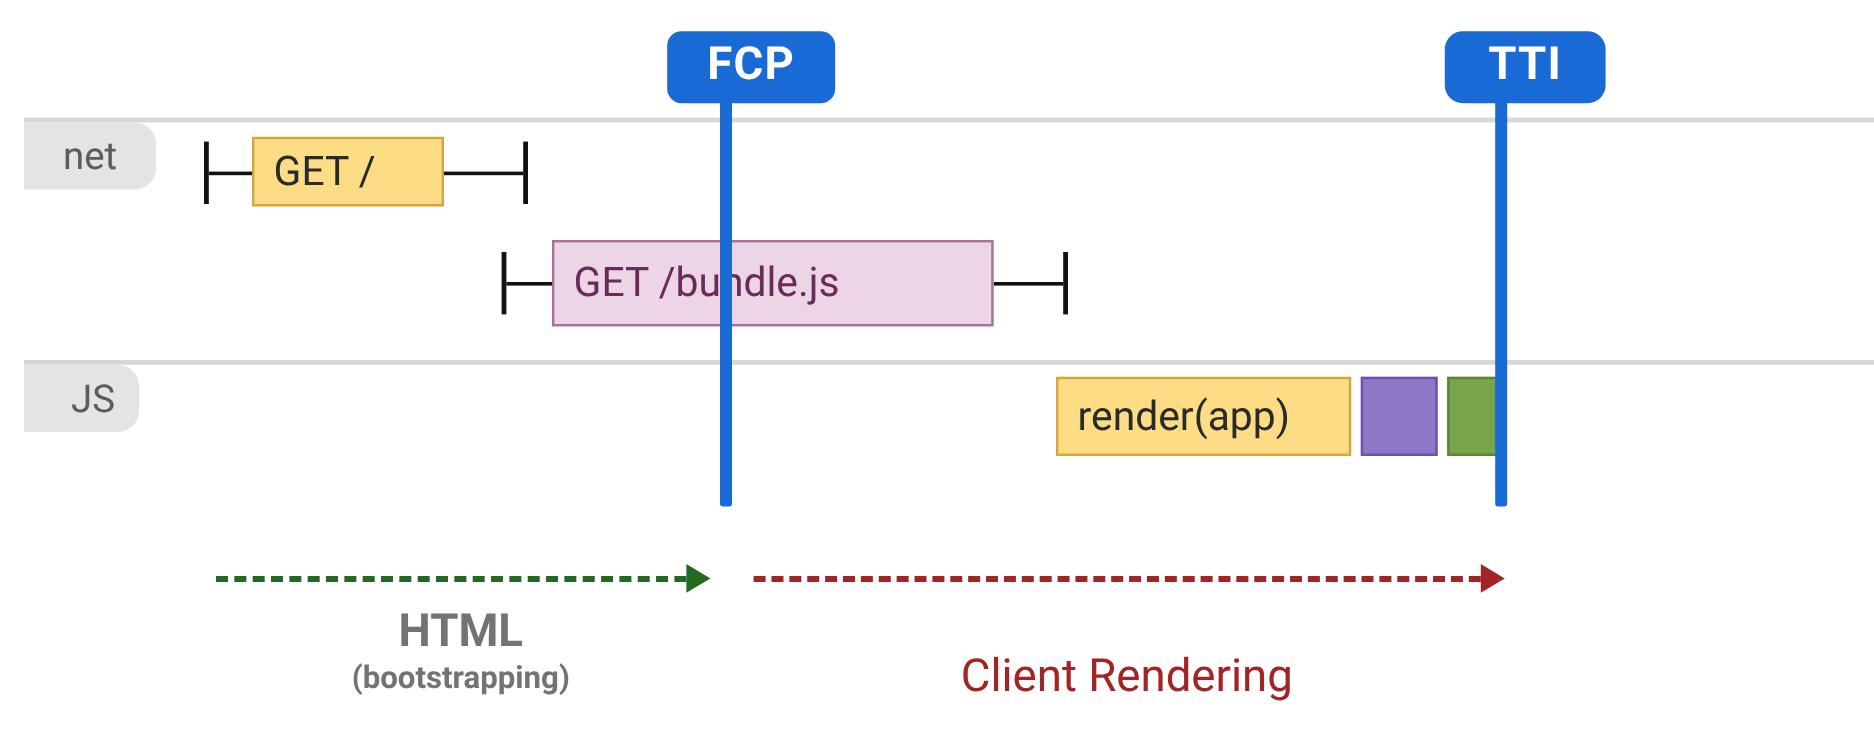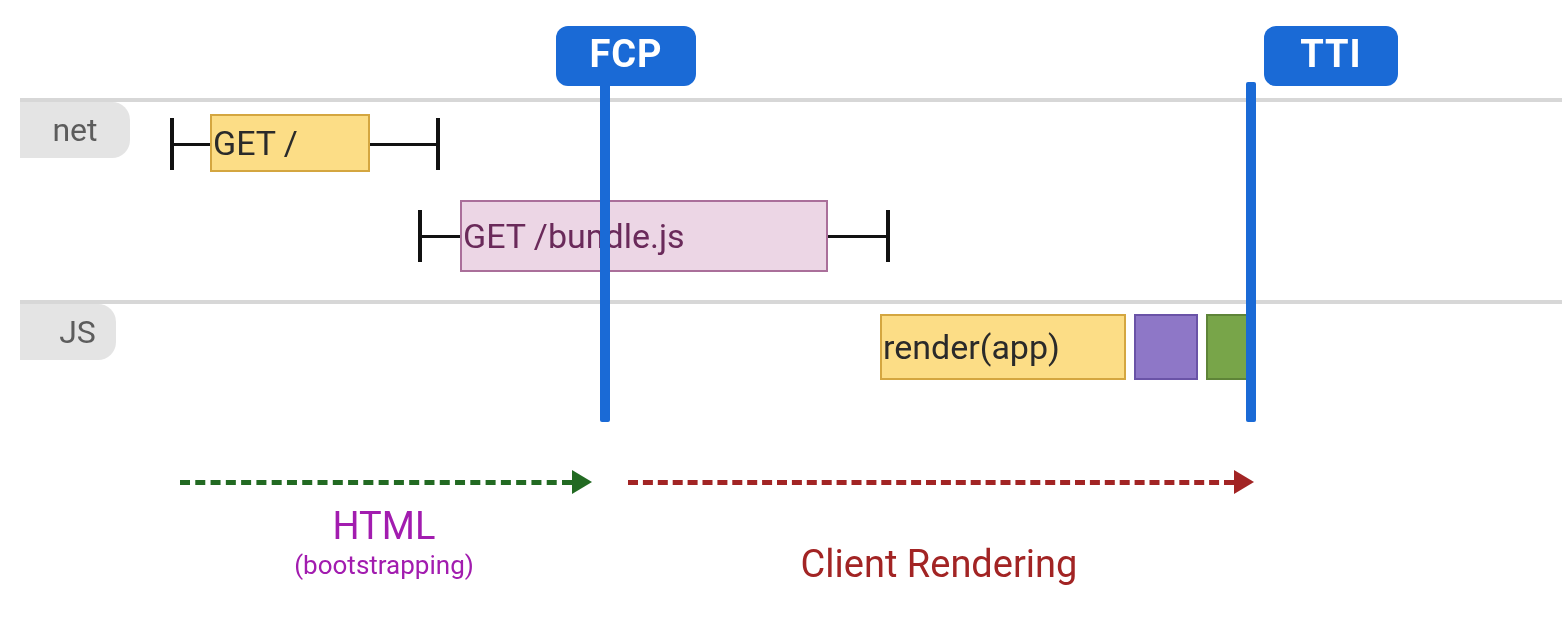--- a/index.html
+++ b/index.html
@@ -55,21 +55,21 @@
     width: 10px;
     background: #1a6ad6;
     border-radius: 2px;
   }
   
   .box {
     position: absolute;
     box-sizing: border-box;
     display: flex;
     align-items: center;
-    padding: 0 1px;
+    padding: 0 16px;
     font-size: 34px;
     border-width: 2px;
     border-style: solid;
   }
   .box-yellow {
     background: #fcdd86;
     border-color: #d4a640;
     color: #2a2a2a;
   }
   .box-pink {
@@ -114,32 +114,32 @@
     position: absolute;
     text-align: center;
     font-size: 38px;
     line-height: 1.15;
   }
   .phase-label .sub {
     display: block;
     font-size: 26px;
     margin-top: 2px;
   }
-  .phase-green { color: #a21caf; }
+  .phase-green { color: #737373; font-weight: bold; }
   .phase-red   { color: #a22424; }
 </style>
 </head>
 <body>
 
 <div class="canvas">
 
   <div class="marker-badge" style="left:556px; top:26px; width:100px;">
     <span>FCP</span>
   </div>
-  <div class="marker-badge" style="left:1264px; top:26px; width:94px;">
+  <div class="marker-badge" style="left:1204px; top:26px; width:94px;border-radius:15px;">
     <span>TTI</span>
   </div>
 
   <div class="divider" style="top:98px;"></div>
   <div class="divider" style="top:300px;"></div>
 
   <div class="row-label" style="top:102px;">
     <span>net</span>
   </div>
   <div class="row-label" style="top:304px; width:96px;padding-left:19px;">

